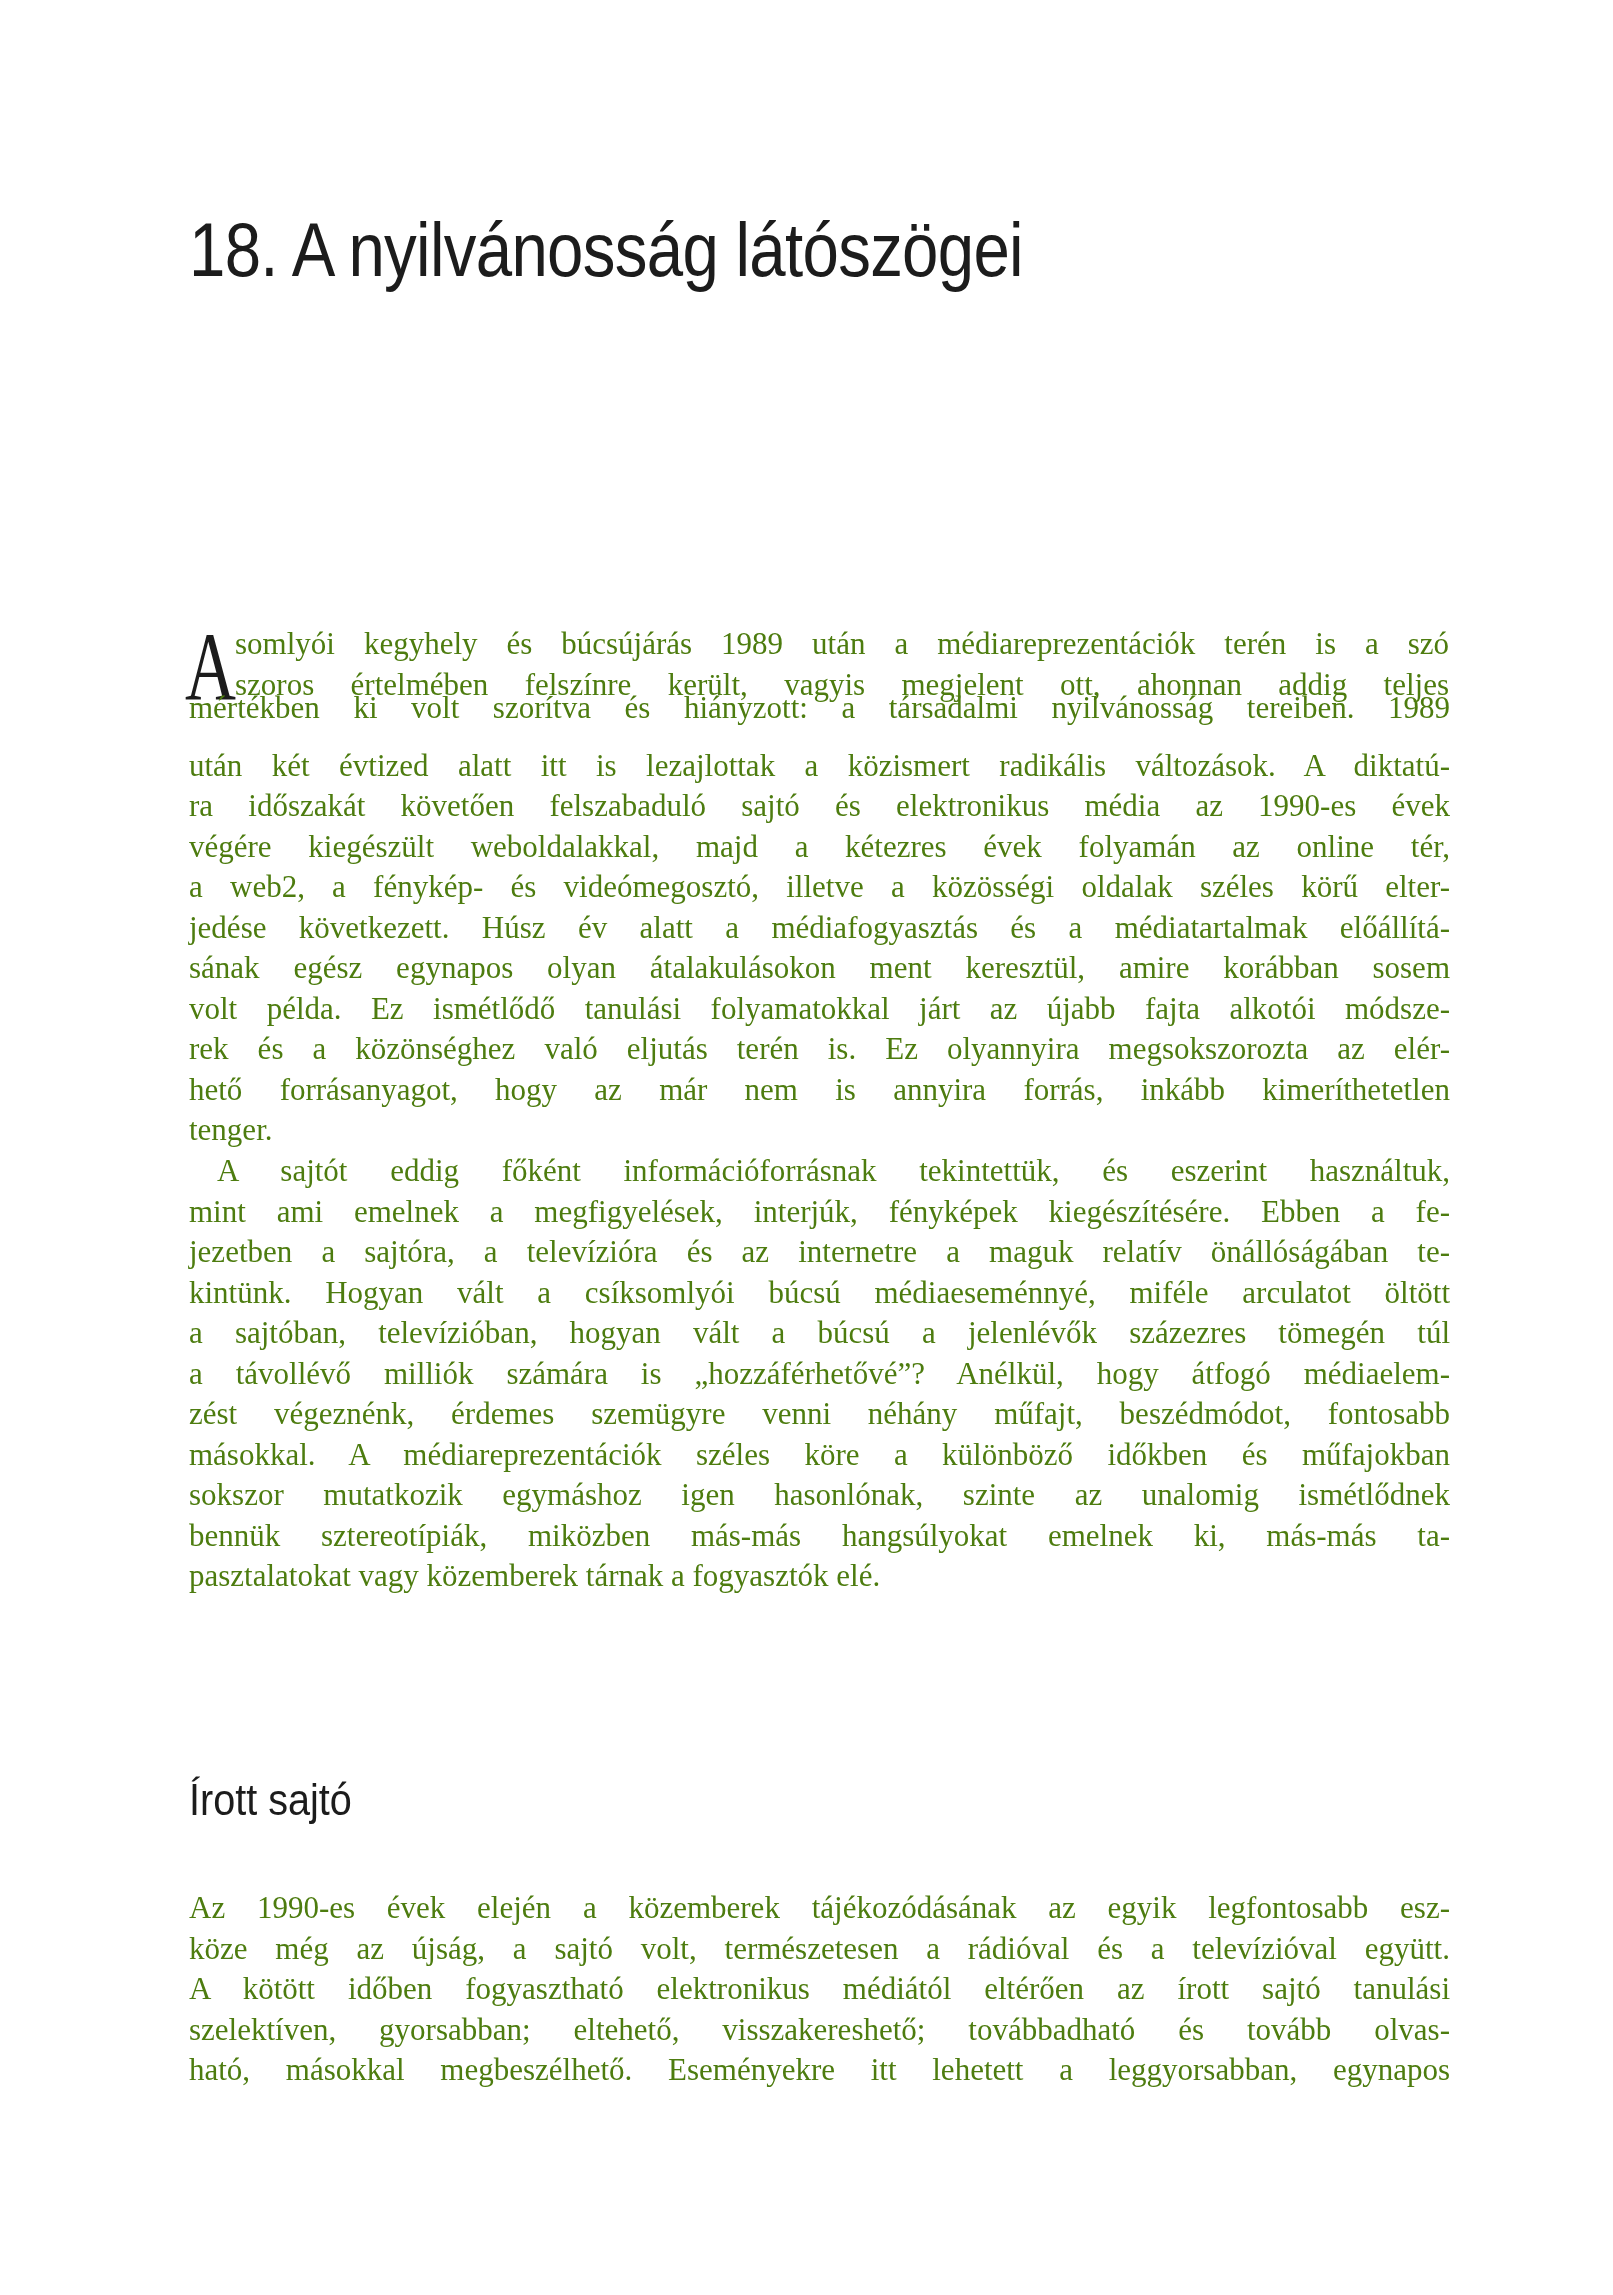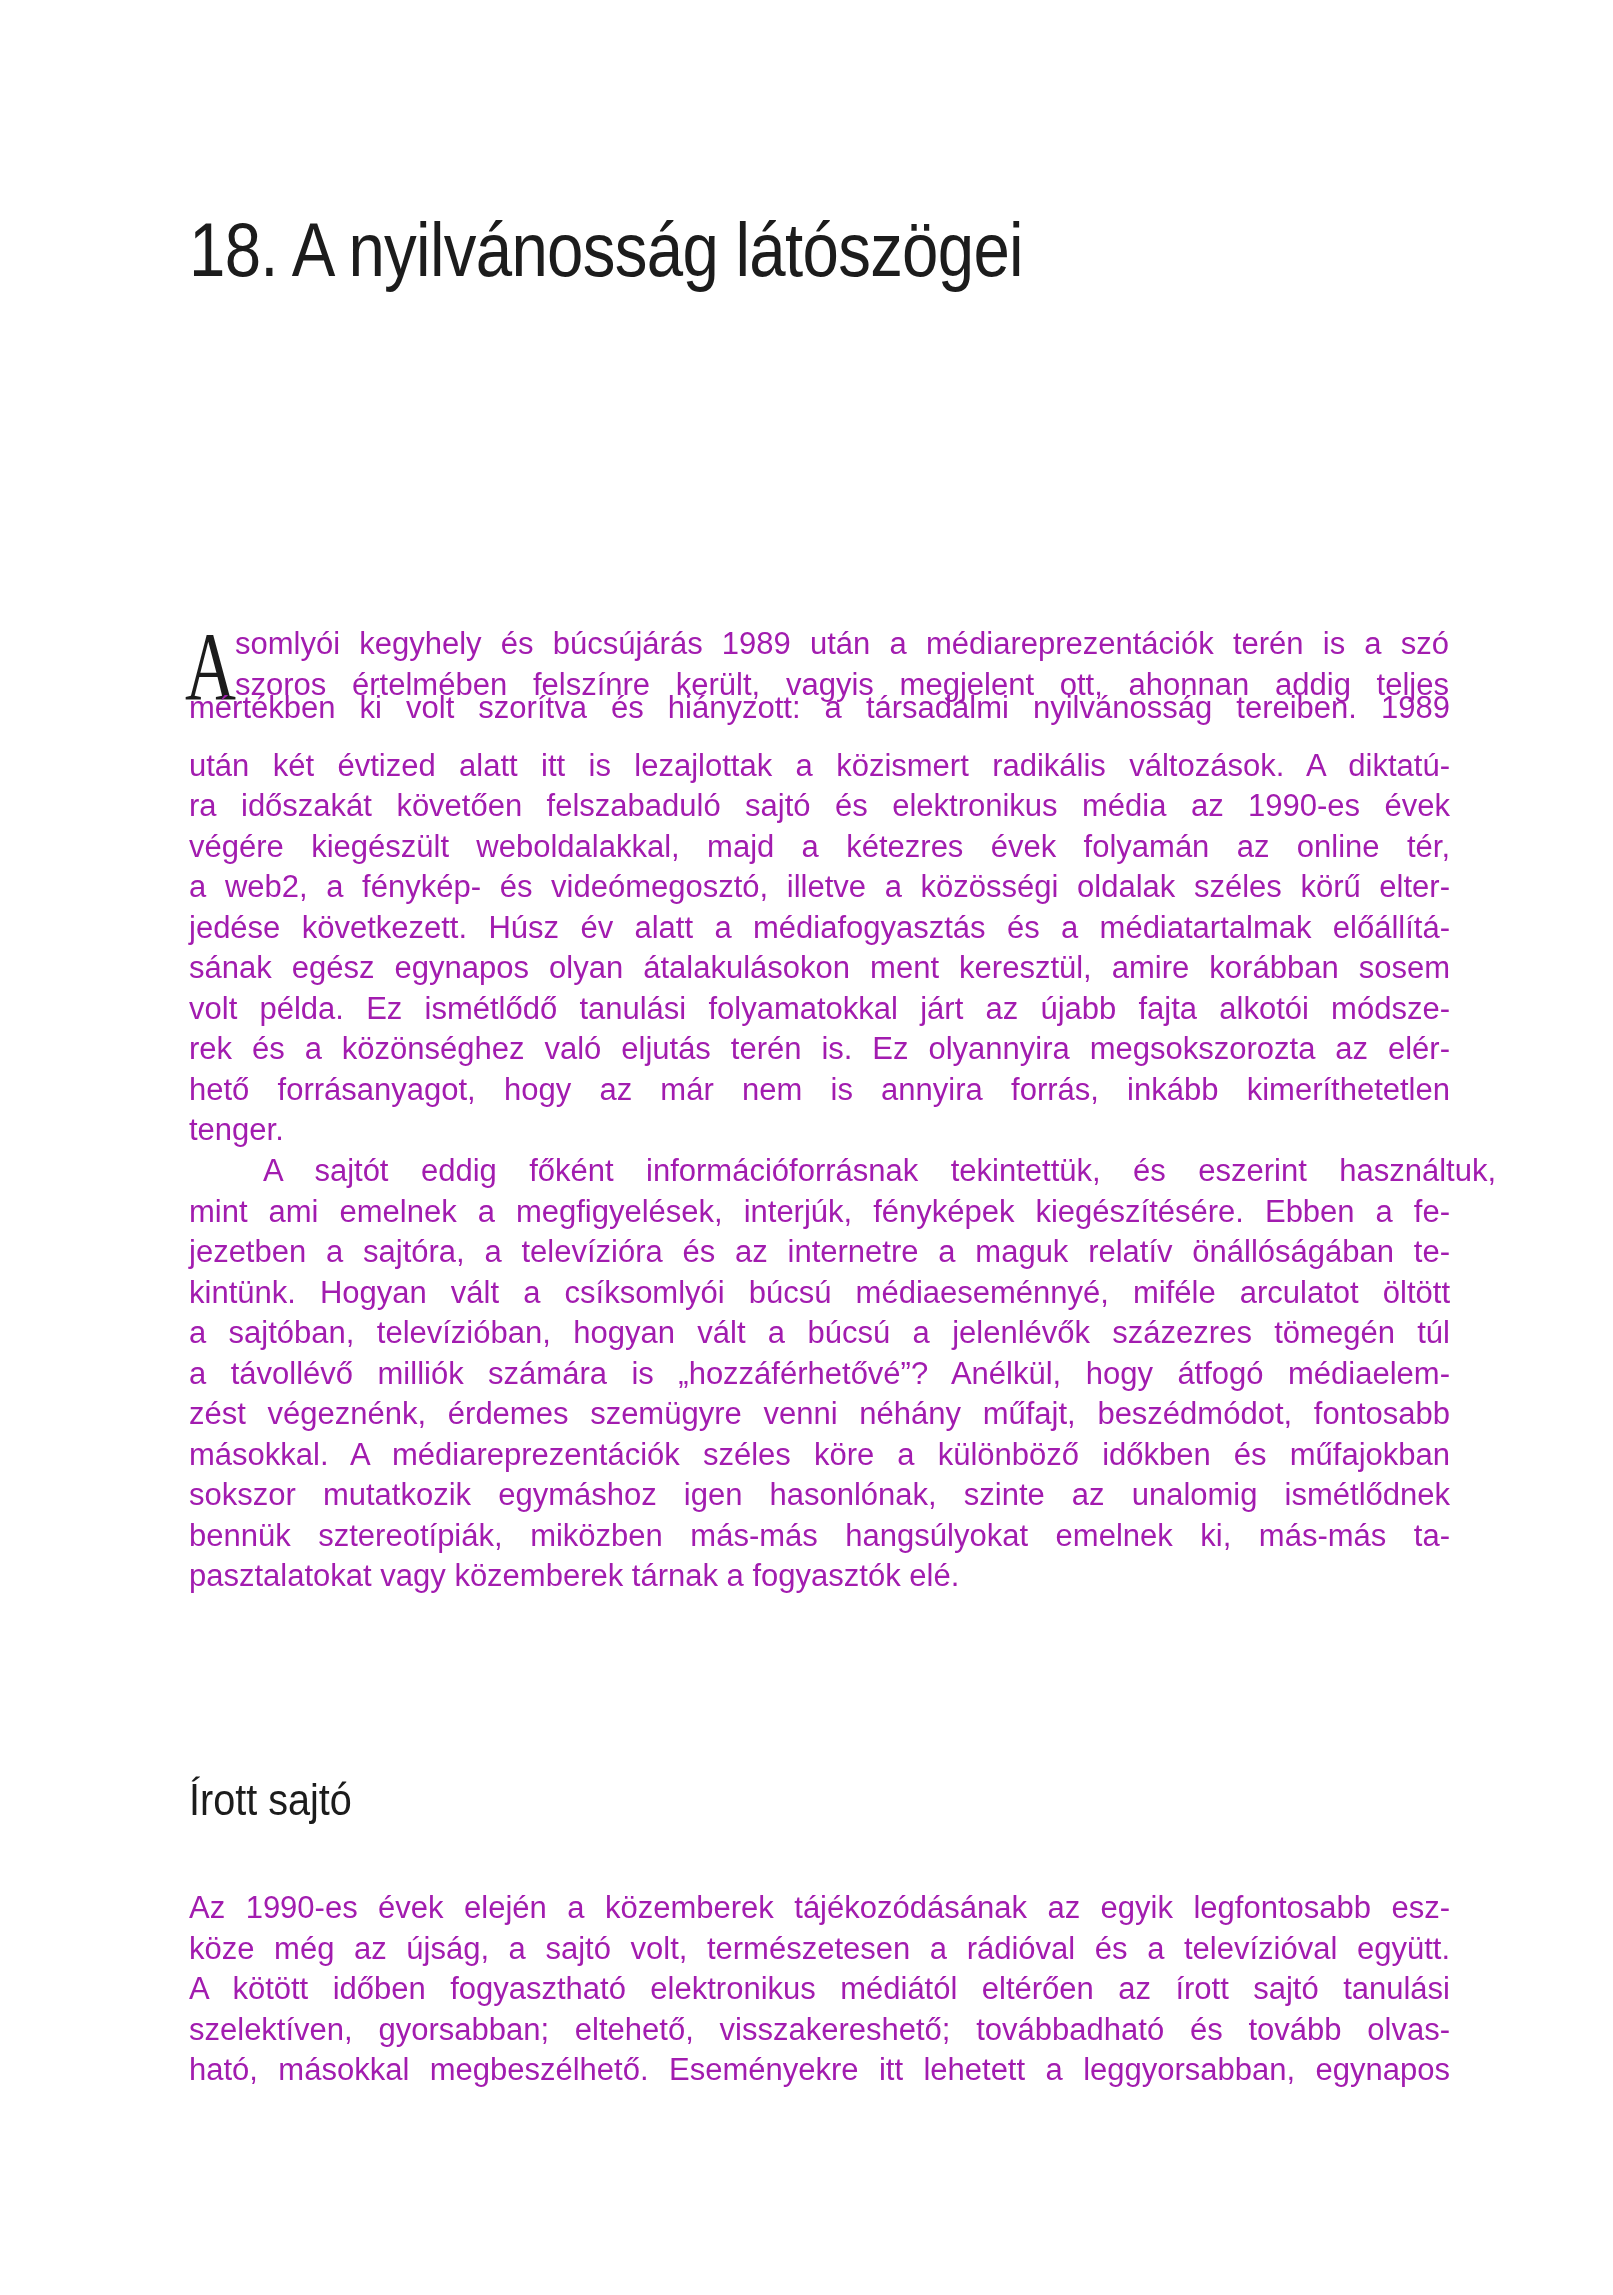--- a/index.html
+++ b/index.html
@@ -47,35 +47,34 @@
       transform: scaleX(0.88);
       transform-origin: left center;
       color: #1c1c1c;
       white-space: nowrap;
     }
     .line {
       position: absolute;
       left: 189px;
       width: 1261px;
       height: 43px;
-      font-family: Liberation Sans, sans-serif;
+      font-family: Liberation Serif, serif;
       font-size: 31px;
       line-height: 43px;
       white-space: nowrap;
       text-align: justify;
       text-align-last: justify;
-      color: #a21caf;
+      color: #4d7c0f;
     }
     .line.last {
       text-align-last: left;
     }
     .line.indent {
       left: 217px;
       width: 1233px;
-      margin-left: 46px;
     }
     .line.drop {
       left: 235px;
       width: 1214px;
     }
     .drop-cap {
       position: absolute;
       left: 185px;
       top: 625px;
       font-family: "Liberation Serif", serif;

